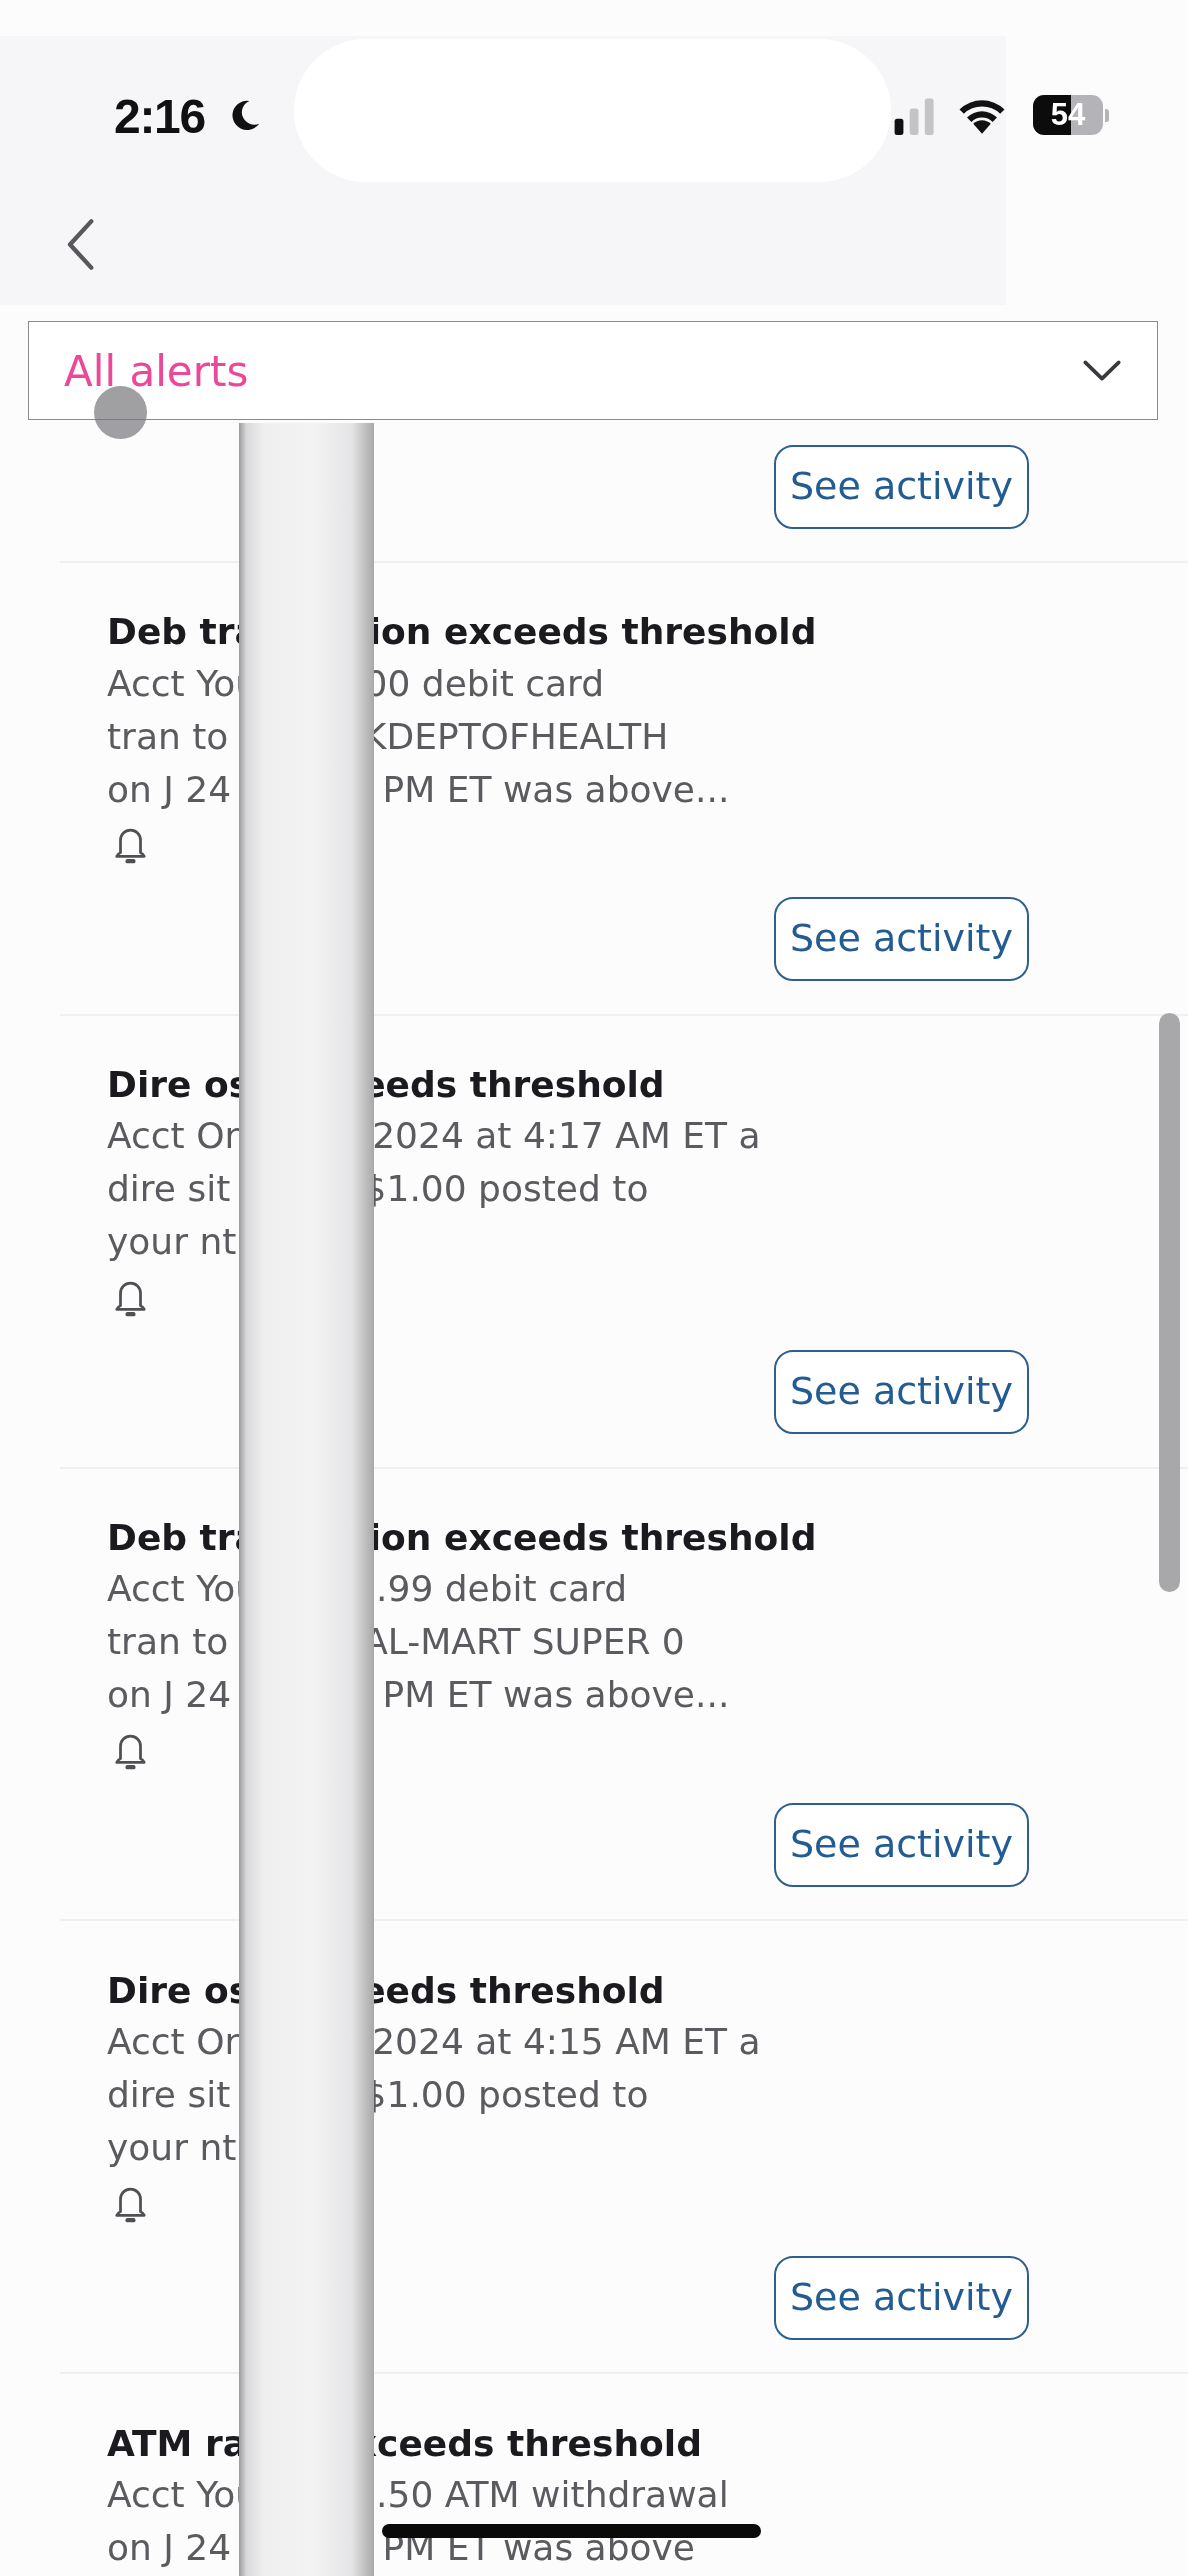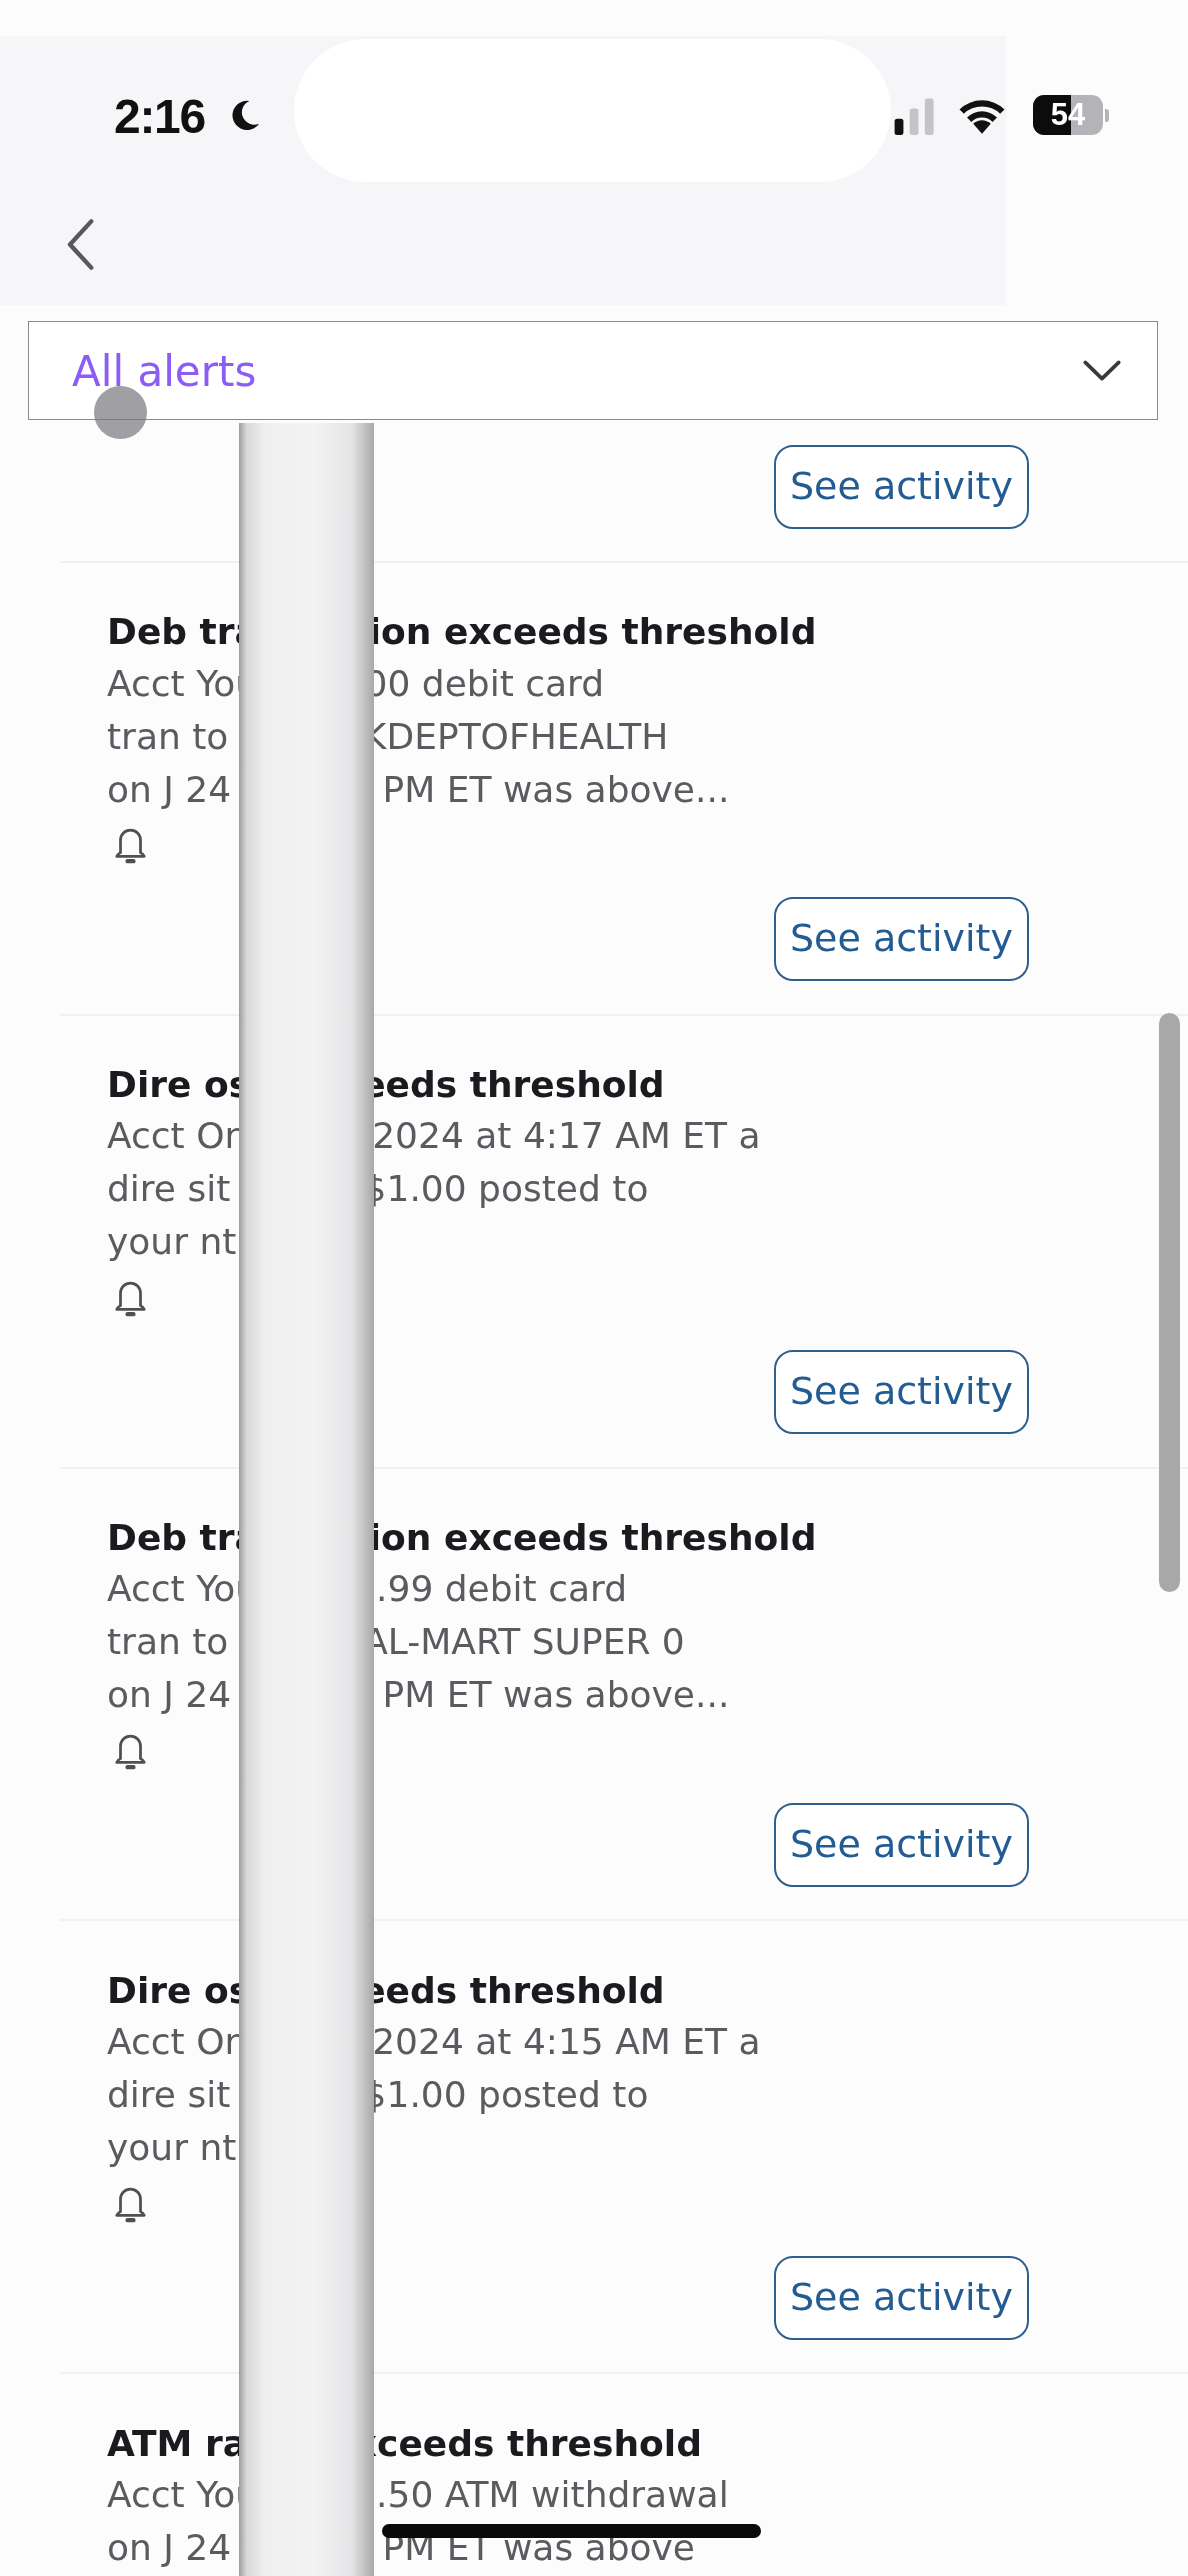--- a/index.html
+++ b/index.html
@@ -45,21 +45,21 @@
   .back-button { position:absolute; left:60px; top:174px; width:50px; height:69px; cursor:pointer; }
   .page-title {
     position:absolute; left:0; top:182px; width:1189px; text-align:center;
     font-size:42px; color:#111;
   }
 
   .filter-select {
     position:absolute; left:28px; top:321px; width:1130px; height:99px;
     border:1.9px solid #8a8a8e; background:#fff; box-sizing:border-box; cursor:pointer;
   }
-  .filter-value { position:absolute; left:43px; top:25px; font-size:42px; color:#8b5cf6; }
+  .filter-value { position:absolute; left:35px; top:25px; font-size:42px; color:#ec4899; }
   .chevron-down-icon { position:absolute; right:33px; top:33px; width:44px; height:31px; }
 
   .touch-indicator {
     position:absolute; left:94px; top:386px; width:53px; height:53px; border-radius:26.4px;
     background:rgba(120,120,124,0.7);
   }
   .separator {
     position:absolute; left:60px; width:1129px; height:1.9px; background:#f0eff2;
   }
   .alert-title {

